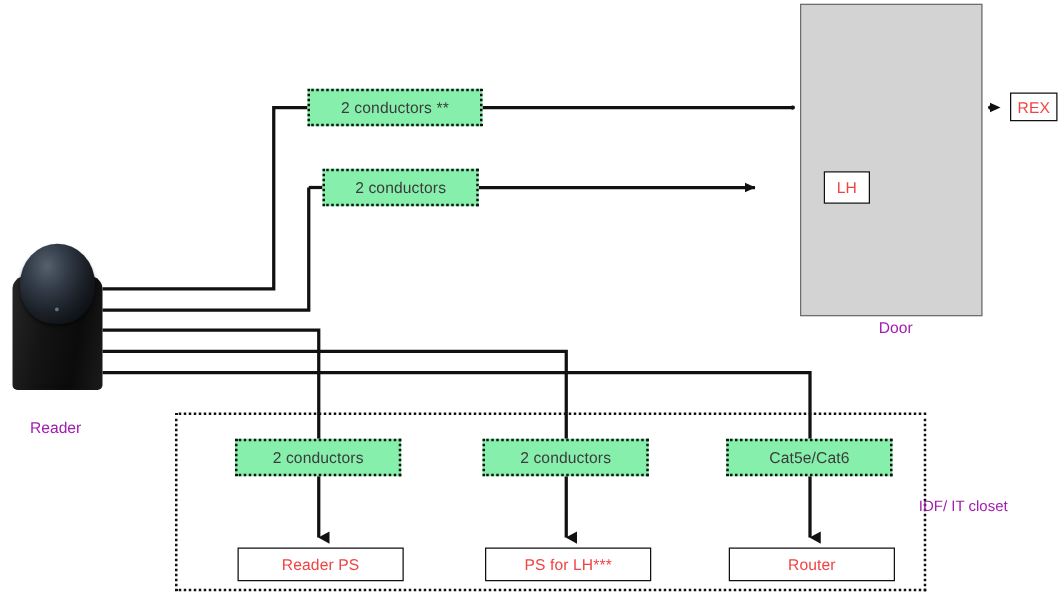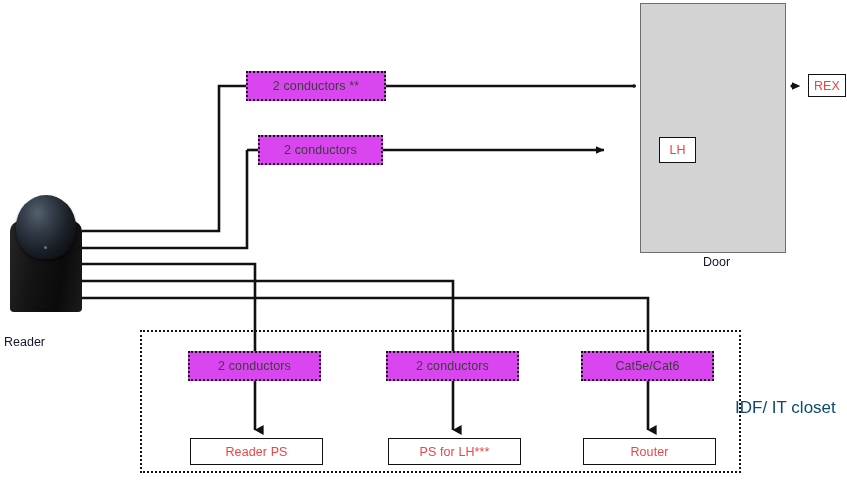--- a/index.html
+++ b/index.html
@@ -32,45 +32,45 @@
   
   .solid-box{
     border:1.6px solid #111111;
     background:#ffffff;
     font-size:12.5px;
     letter-spacing:.1px;
   }
   
   .dotted-box{
     border:2px dotted #111111;
-    background:#d946ef;
+    background:#86efac;
     font-size:12.5px;
     color:#3c3c3c;
     letter-spacing:.1px;
   }
   
   .door-region{
     background:#d3d3d3;
     border:1.4px solid #6e6e6e;
   }
   
   .closet-region{
     border:2.5px dotted #111111;
     background:transparent;
   }
   .plain-label{
     position:absolute;
     font-size:12.5px;
-    color:#0f172a;
+    color:#a21caf;
     white-space:nowrap;
   }
   .closet-label{
     position:absolute;
-    font-size:17px;
-    color:#0c4a6e;
+    font-size:12px;
+    color:#a21caf;
     white-space:nowrap;
     text-align:center;
   }
   
   .reader{
     position:absolute;
     left:10px; top:195px;
     width:72px; height:117px;
   }
   .reader-body{
@@ -146,21 +146,21 @@
 
   <div class="node door-region" style="left:640px;top:3px;width:146px;height:250px;"></div>
   <div class="plain-label" style="left:703px;top:255px;">Door</div>
 
   <div class="reader">
     <div class="reader-body"></div>
     <div class="reader-dome"></div>
     <div class="reader-dot"></div>
     <div class="reader-shadow"></div>
   </div>
-  <div class="plain-label" style="left:4px;top:335px;">Reader</div>
+  <div class="plain-label" style="left:24px;top:335px;">Reader</div>
 
   <div class="node dotted-box" style="left:246px;top:71px;width:140px;height:30px;">2 conductors **</div>
 
   <div class="node dotted-box" style="left:258px;top:135px;width:125px;height:30px;">2 conductors</div>
 
   <div class="node solid-box" style="left:612px;top:137px;width:37px;height:26px;margin-left:47px;">LH</div>
 
   <div class="node solid-box" style="left:808px;top:74px;width:38px;height:23px;">REX</div>
 
   <div class="node closet-region" style="left:140px;top:330px;width:601px;height:143px;"></div>

